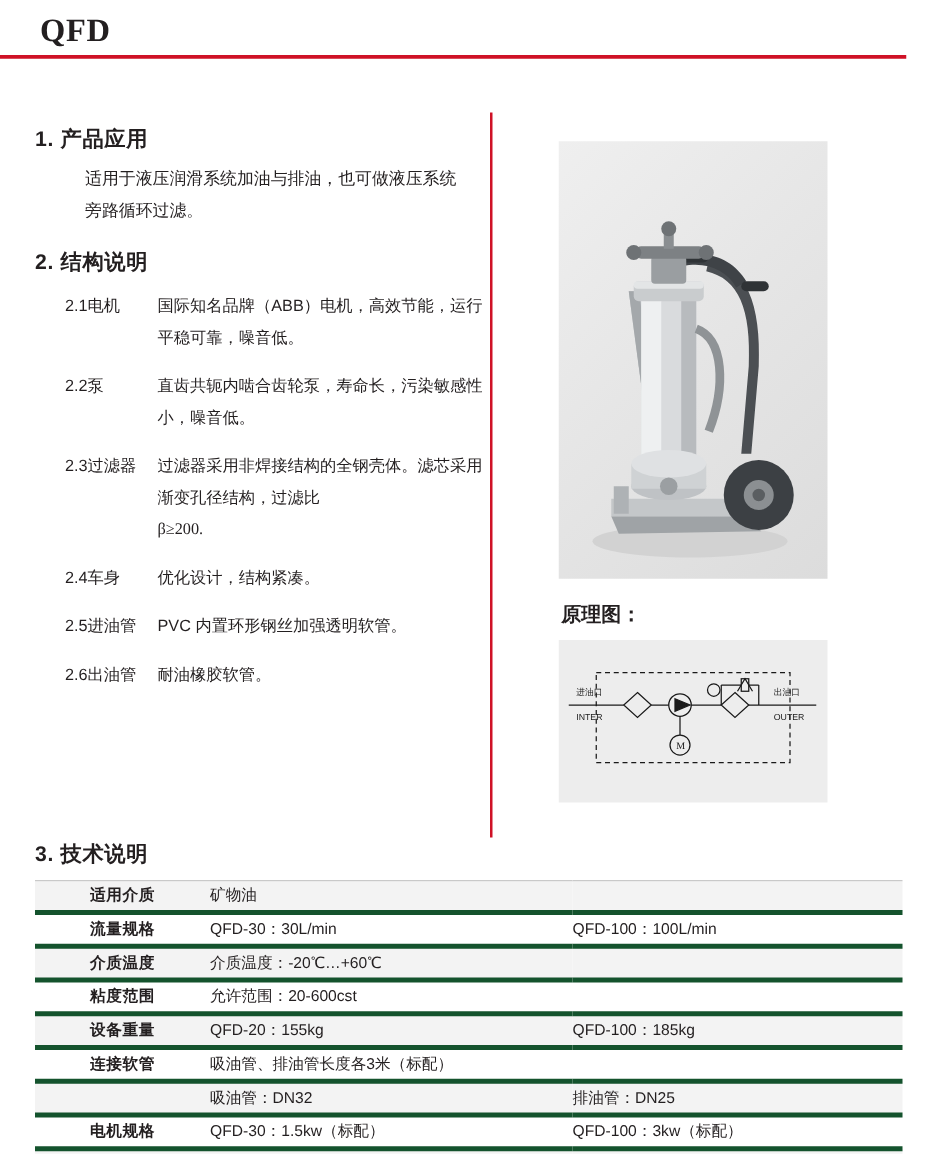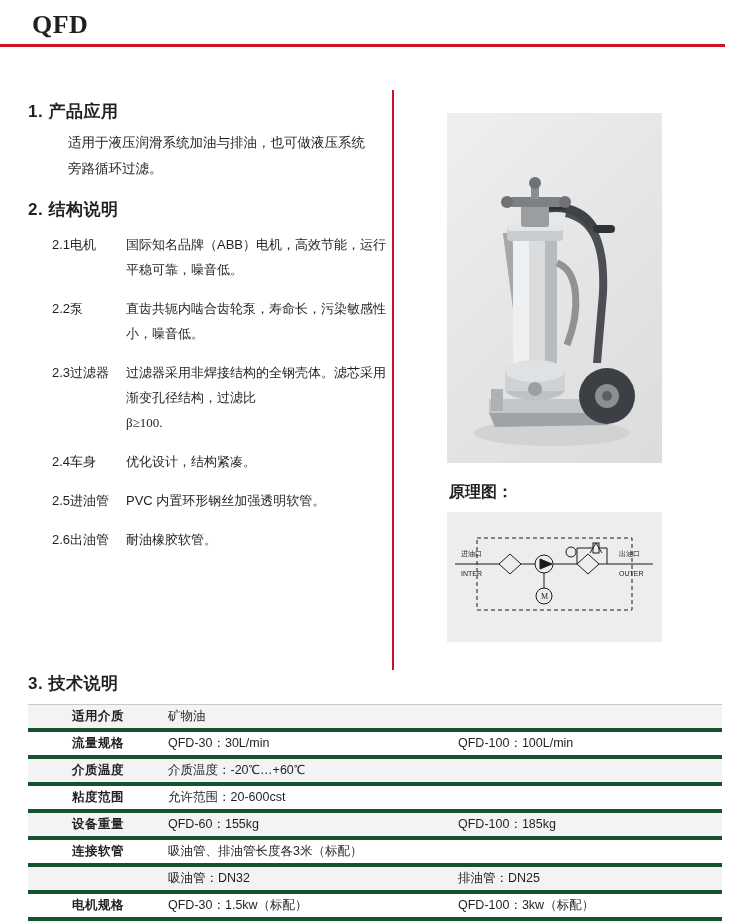--- a/index.html
+++ b/index.html
@@ -211,21 +211,21 @@
       </div>
       <div class="s2-txt">直齿共轭内啮合齿轮泵，寿命长，污染敏感性小，噪音低。</div>
     </div>
 
     <div class="s2-item">
       <div class="s2-no">
         <span class="num">2.3</span><span>过滤器</span>
       </div>
       <div class="s2-txt">
         <span>过滤器采用非焊接结构的全钢壳体。滤芯采用渐变孔径结构，过滤比</span>
-        <div class="beta">β≥100.</div>
+        <div class="beta">β≥200.</div>
       </div>
     </div>
 
     <div class="s2-item">
       <div class="s2-no">
         <span class="num">2.4</span><span>车身</span>
       </div>
       <div class="s2-txt">优化设计，结构紧凑。</div>
     </div>
 
@@ -350,21 +350,21 @@
           <td class="c1">介质温度：-20℃…+60℃</td>
           <td class="c2"></td>
         </tr>
         <tr>
           <td class="lbl">粘度范围</td>
           <td class="c1">允许范围：20-600cst</td>
           <td class="c2"></td>
         </tr>
         <tr>
           <td class="lbl">设备重量</td>
-          <td class="c1">QFD-60：155kg</td>
+          <td class="c1">QFD-20：155kg</td>
           <td class="c2">QFD-100：185kg</td>
         </tr>
         <tr>
           <td class="lbl">连接软管</td>
           <td class="c1">吸油管、排油管长度各3米（标配）</td>
           <td class="c2"></td>
         </tr>
         <tr>
           <td class="lbl"></td>
           <td class="c1">吸油管：DN32</td>

